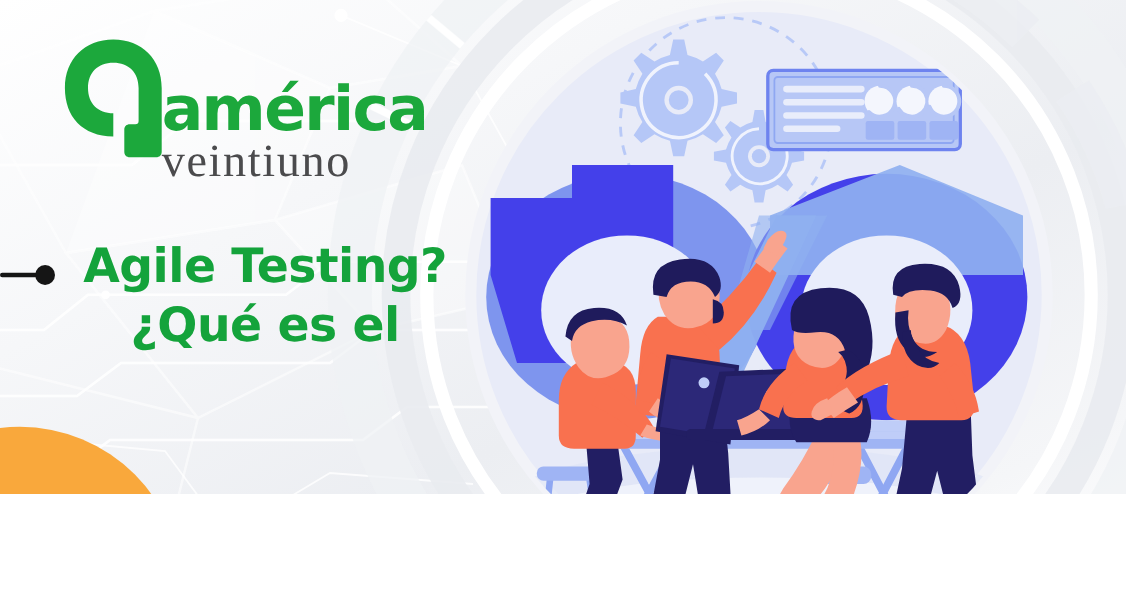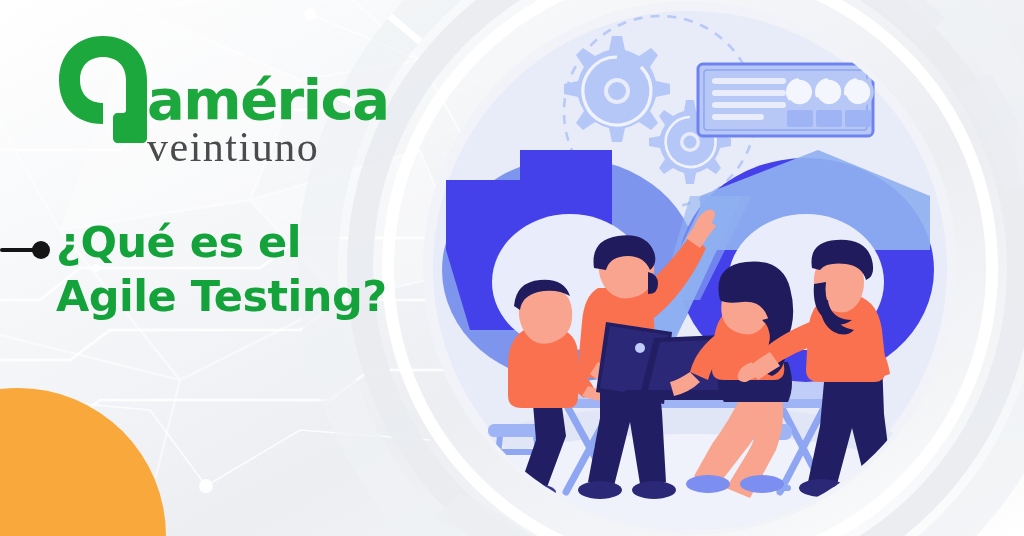--- a/index.html
+++ b/index.html
@@ -4,23 +4,24 @@
 <style>
   * { box-sizing: border-box; margin: 0; padding: 0; }
   html, body {
     width: 1024px; height: 536px;
     overflow: hidden;
     font-family: "Liberation Sans", sans-serif;
     background: #ffffff;
   }
   #banner {
     position: relative;
-    width: 1024px; height: 536px;
+    width: 1024px; height: 449px;
     overflow: hidden;
     background: linear-gradient(118deg, #ffffff 0%, #f7f8fa 28%, #eceef1 55%, #f4f5f7 78%, #ffffff 100%);
+    text-align: center;
   }
   .layer { position: absolute; top: 0; left: 0; width: 1024px; height: 536px; }
   svg.layer { display: block; }
 
   
   #logo {
     position: absolute; left: 55px; top: 34px;
     width: 360px; height: 130px;
   }
   #logo-mark { position: absolute; left: 0; top: 0; width: 96px; height: 110px; }
@@ -347,18 +348,18 @@
       <path d="M48,2 C74,2 92,20 92,46 L92,104 C92,107 90,109 87,109 L63,109 C60,109 58,107 58,104 L58,84 C58,81 60,79 63,79 L68,79 C70,79 71,78 71,76 L71,46 C71,32 62,23 48,23 C34,23 25,32 25,46 C25,60 34,69 48,69 L48,90 C20,90 4,72 4,46 C4,20 22,2 48,2 Z" fill="#1CA83C"></path>
     </svg>
     <div id="logo-america">américa</div>
     <div id="logo-veintiuno">veintiuno</div>
   </div>
 
   <div id="headline-wrap">
     <div id="bullet-rule"></div>
     <div id="bullet-dot"></div>
     <div id="headline">
+      <span class="line">Agile Testing?</span>
       <span class="line">¿Qué es el</span>
-      <span class="line">Agile Testing?</span>
     </div>
   </div>
 
 </div>
 
 </body></html>

